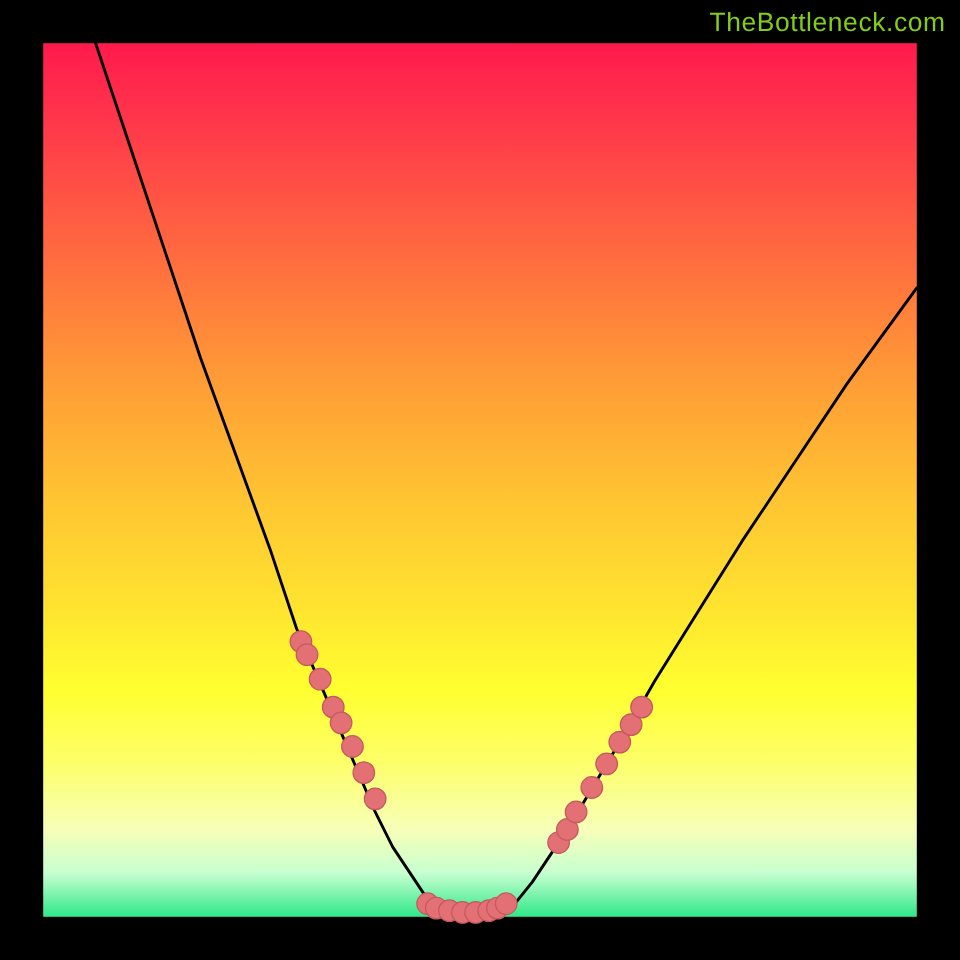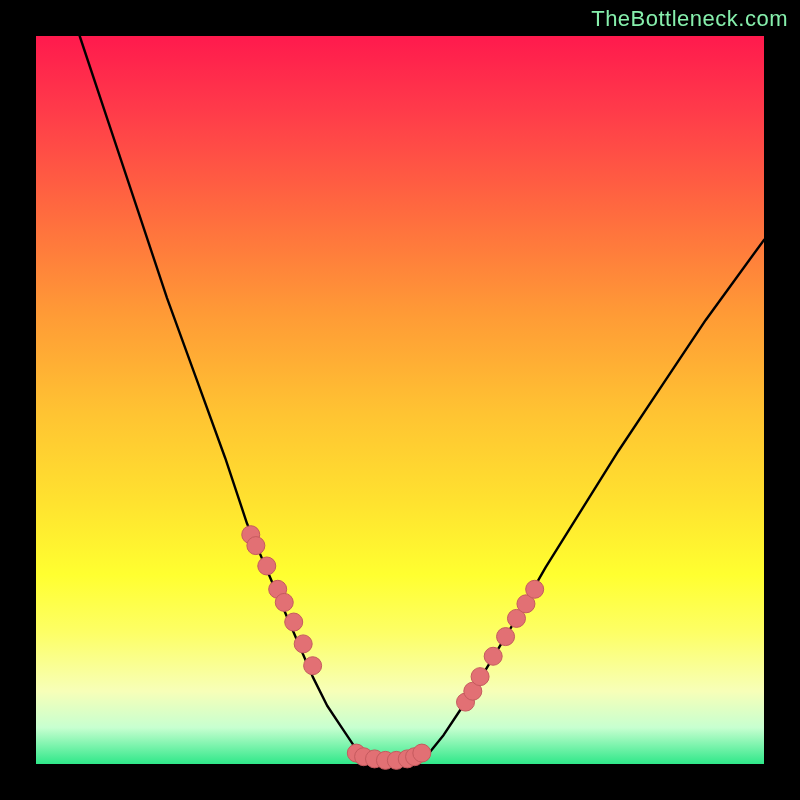--- a/index.html
+++ b/index.html
@@ -37,21 +37,21 @@
       #c7ffd0 95%,
       #2fe889 100%
     );
   }
   .watermark {
     position: absolute;
     top: 6px;
     right: 12px;
     font-family: Arial, Helvetica, sans-serif;
     font-size: 22px;
-    color: #86efac;
+    color: #84cc16;
     letter-spacing: 0.5px;
     user-select: none;
   }
   svg {
     position: absolute;
     top: 0;
     left: 0;
   }
 </style>
 </head>

